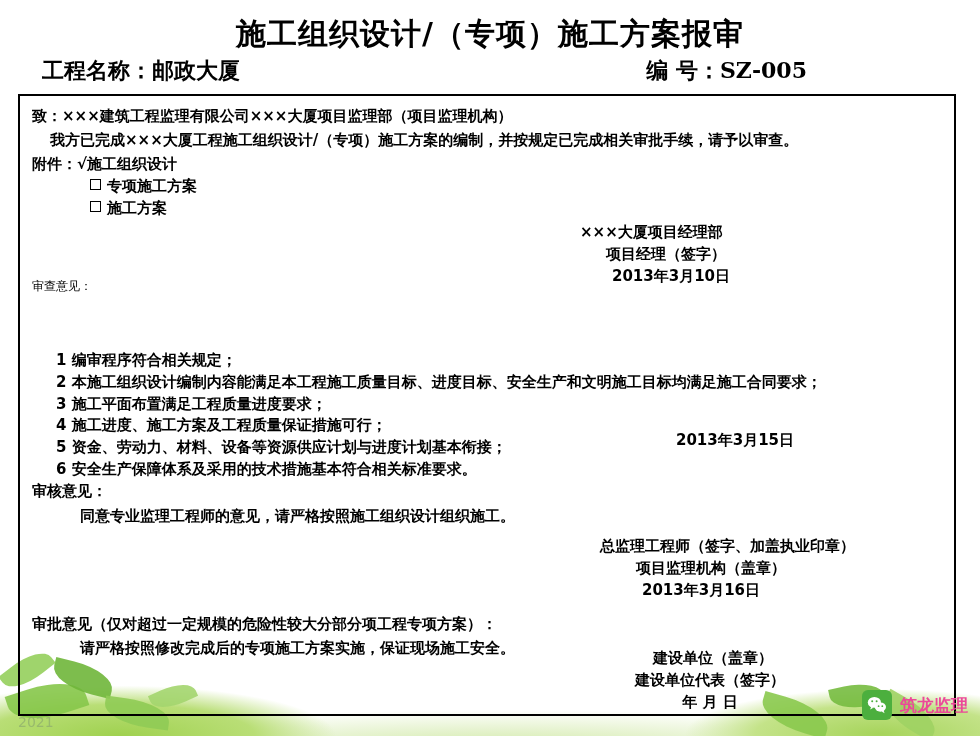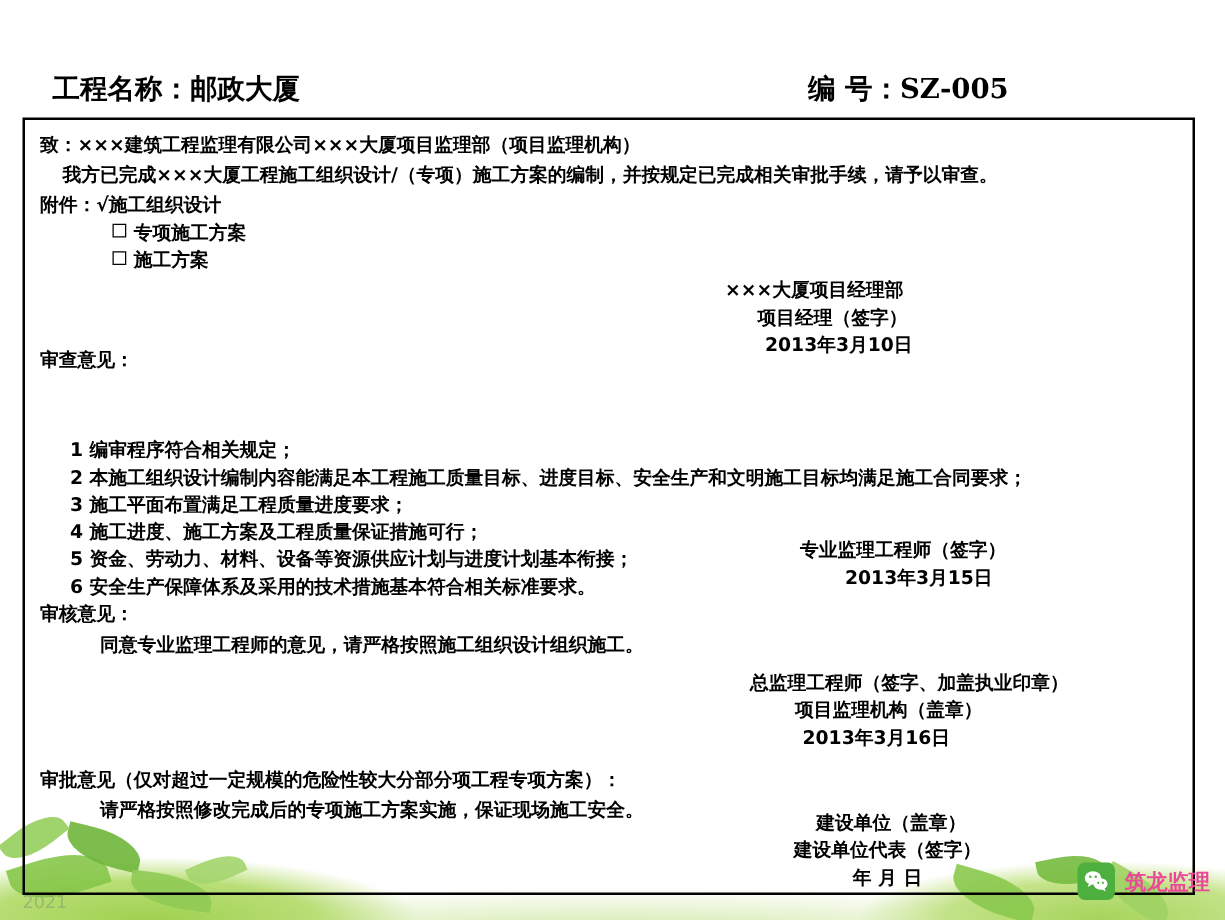--- a/index.html
+++ b/index.html
@@ -116,21 +116,21 @@
   .attach-label { left: 12px; top: 58px;  font-weight: bold; font-size: 15px; }
   .attach-1     { left: 70px; top: 80px;  font-weight: bold; font-size: 15px; }
   .attach-2     { left: 70px; top: 102px; font-weight: bold; font-size: 15px; }
 
   .sign-block-1 { left: 560px; top: 126px; font-weight: bold; font-size: 15px; text-align: left; line-height: 1.85; }
   .sign-block-2 { left: 620px; top: 334px; font-weight: bold; font-size: 15px; line-height: 1.85; }
   .sign-block-3 { left: 580px; top: 440px; font-weight: bold; font-size: 15px; line-height: 1.85; }
   .sign-block-4 { left: 615px; top: 552px; font-weight: bold; font-size: 15px; line-height: 1.95; }
   .sign-block-4 .c { text-align: center; }
 
-  .review-title  { left: 12px; top: 182px; font-weight: bold; font-size: 15px; text-align: center; }
+  .review-title  { left: 12px; top: 182px; font-weight: normal; font-size: 12px; text-align: center; }
   .review-items  { left: 36px; top: 206px; font-weight: bold; font-size: 15px; line-height: 1.62; margin-top: 48px; }
   .audit-title   { left: 12px; top: 386px; font-weight: bold; font-size: 15px; font-family: Liberation Mono, monospace; }
   .audit-body    { left: 60px; top: 410px; font-weight: bold; font-size: 15px; }
   .approve-title { left: 12px; top: 518px; font-weight: bold; font-size: 15px; }
   .approve-body  { left: 60px; top: 542px; font-weight: bold; font-size: 15px; }
 
   .checkbox {
     display: inline-block;
     width: 11px;
     height: 11px;
@@ -185,20 +185,21 @@
   <div class="leaf-bg"></div>
   <div class="leaf l1"></div>
   <div class="leaf l2"></div>
   <div class="leaf l3"></div>
   <div class="leaf l4"></div>
   <div class="leaf l5"></div>
   <div class="leaf r1"></div>
   <div class="leaf r2"></div>
   <div class="leaf r3"></div>
 
+  <div class="doc-title">施工组织设计/（专项）施工方案报审</div>
 
   <div class="header-row">
     <div class="proj-name">
       <span>工程名称：</span><span>邮政大厦</span>
     </div>
     <div class="doc-no">
       <span>编  号：</span><span>SZ-005</span>
     </div>
   </div>
 
@@ -225,21 +226,20 @@
     <div class="sec review-items">
       <div class="line">1 编审程序符合相关规定；</div>
       <div class="line">2 本施工组织设计编制内容能满足本工程施工质量目标、进度目标、安全生产和文明施工目标均满足施工合同要求；</div>
       <div class="line">3 施工平面布置满足工程质量进度要求；</div>
       <div class="line">4 施工进度、施工方案及工程质量保证措施可行；</div>
       <div class="line">5 资金、劳动力、材料、设备等资源供应计划与进度计划基本衔接；</div>
       <div class="line">6 安全生产保障体系及采用的技术措施基本符合相关标准要求。</div>
     </div>
 
     <div class="sec sign-block-2">
-      <div class="line">专业监理工程师（签字）</div>
       <div class="line" style="padding-left:36px;">2013年3月15日</div>
     </div>
 
     <div class="sec audit-title line">审核意见：</div>
     <div class="sec audit-body line">同意专业监理工程师的意见，请严格按照施工组织设计组织施工。</div>
 
     <div class="sec sign-block-3">
       <div class="line">总监理工程师（签字、加盖执业印章）</div>
       <div class="line" style="padding-left:36px;">项目监理机构（盖章）</div>
       <div class="line" style="padding-left:42px;">2013年3月16日</div>

